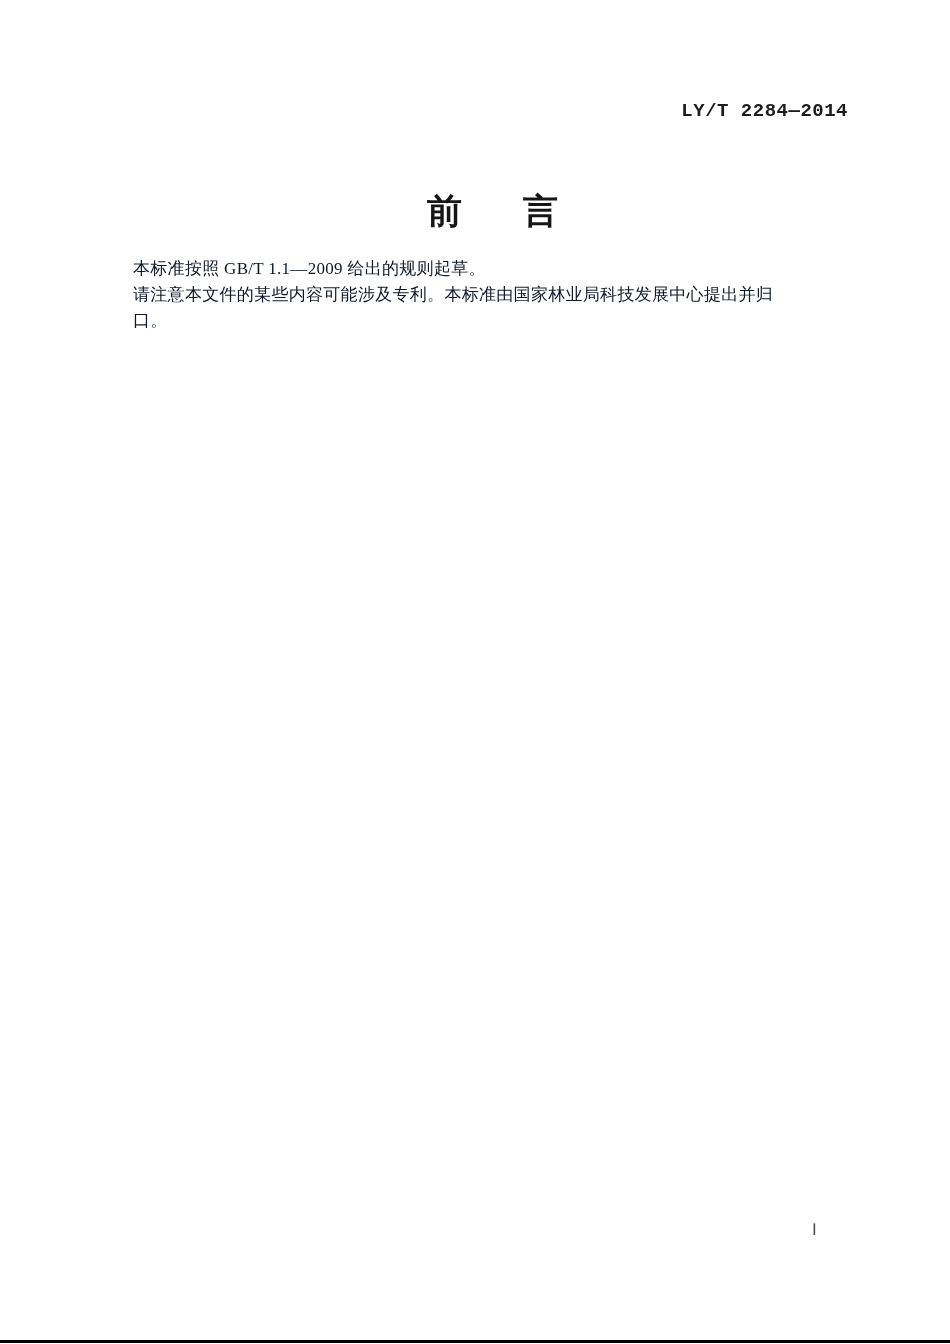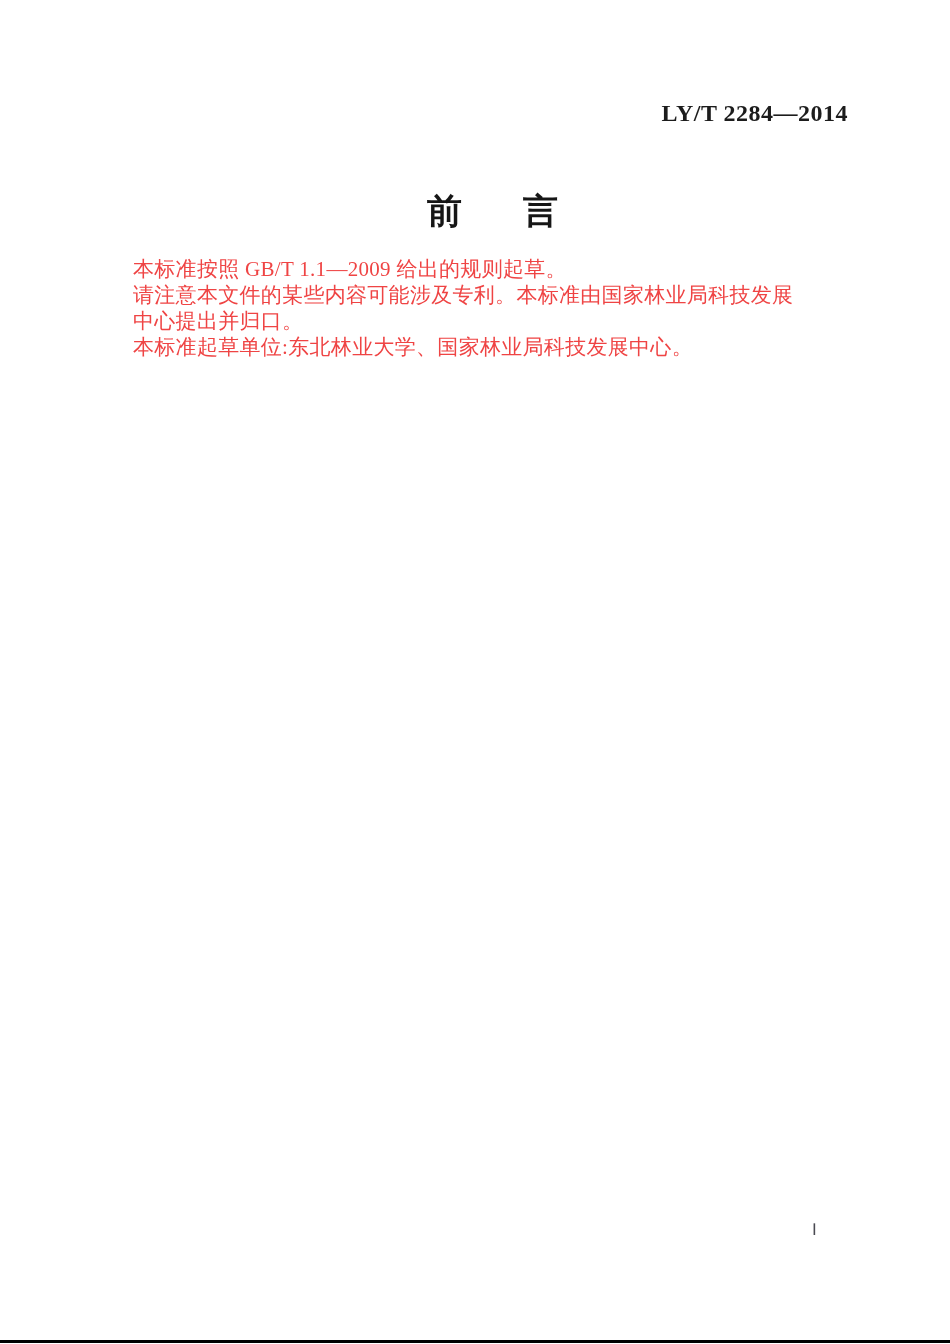--- a/index.html
+++ b/index.html
@@ -13,24 +13,24 @@
     height: 1344px;
     background: #ffffff;
     overflow: hidden;
     font-family: "Liberation Serif", serif;
     color: #1f1f1f;
   }
   .std-number {
     position: absolute;
     top: 100px;
     right: 102px;
-    font-size: 24px;
+    font-size: 19px;
     font-weight: bold;
     letter-spacing: 0.5px;
-    font-family: Liberation Serif, serif;
+    font-family: Liberation Mono, monospace;
     color: #1c1c1c;
     white-space: nowrap;
   }
   .foreword-title {
     position: absolute;
     top: 179px;
     left: 0;
     width: 100%;
     margin: 16px;
     text-align: center;
@@ -39,24 +39,24 @@
     font-size: 35px;
     letter-spacing: -3px;
     line-height: 32px;
     color: #161616;
   }
   .foreword-body {
     position: absolute;
     top: 256px;
     left: 133px;
     width: 662px;
-    font-size: 21px;
+    font-size: 17px;
     line-height: 26px;
     letter-spacing: 0.3px;
-    color: #ef4444;
+    color: #0f172a;
   }
   .foreword-body p {
     margin: 0;
     padding: 0;
   }
   .page-number {
     position: absolute;
     top: 1220px;
     left: 812px;
     font-size: 16px;
@@ -77,20 +77,19 @@
 
 <div class="page">
 
   <div class="std-number">LY/T 2284—2014</div>
 
   <h1 class="foreword-title">前　　言</h1>
 
   <div class="foreword-body">
     <p>本标准按照 GB/T 1.1—2009 给出的规则起草。</p>
     <p>请注意本文件的某些内容可能涉及专利。本标准由国家林业局科技发展中心提出并归口。</p>
-    <p>本标准起草单位:东北林业大学、国家林业局科技发展中心。</p>
   </div>
 
   <div class="page-number">Ⅰ</div>
 
   <div class="bottom-rule"></div>
 
 </div>
 
 </body></html>

